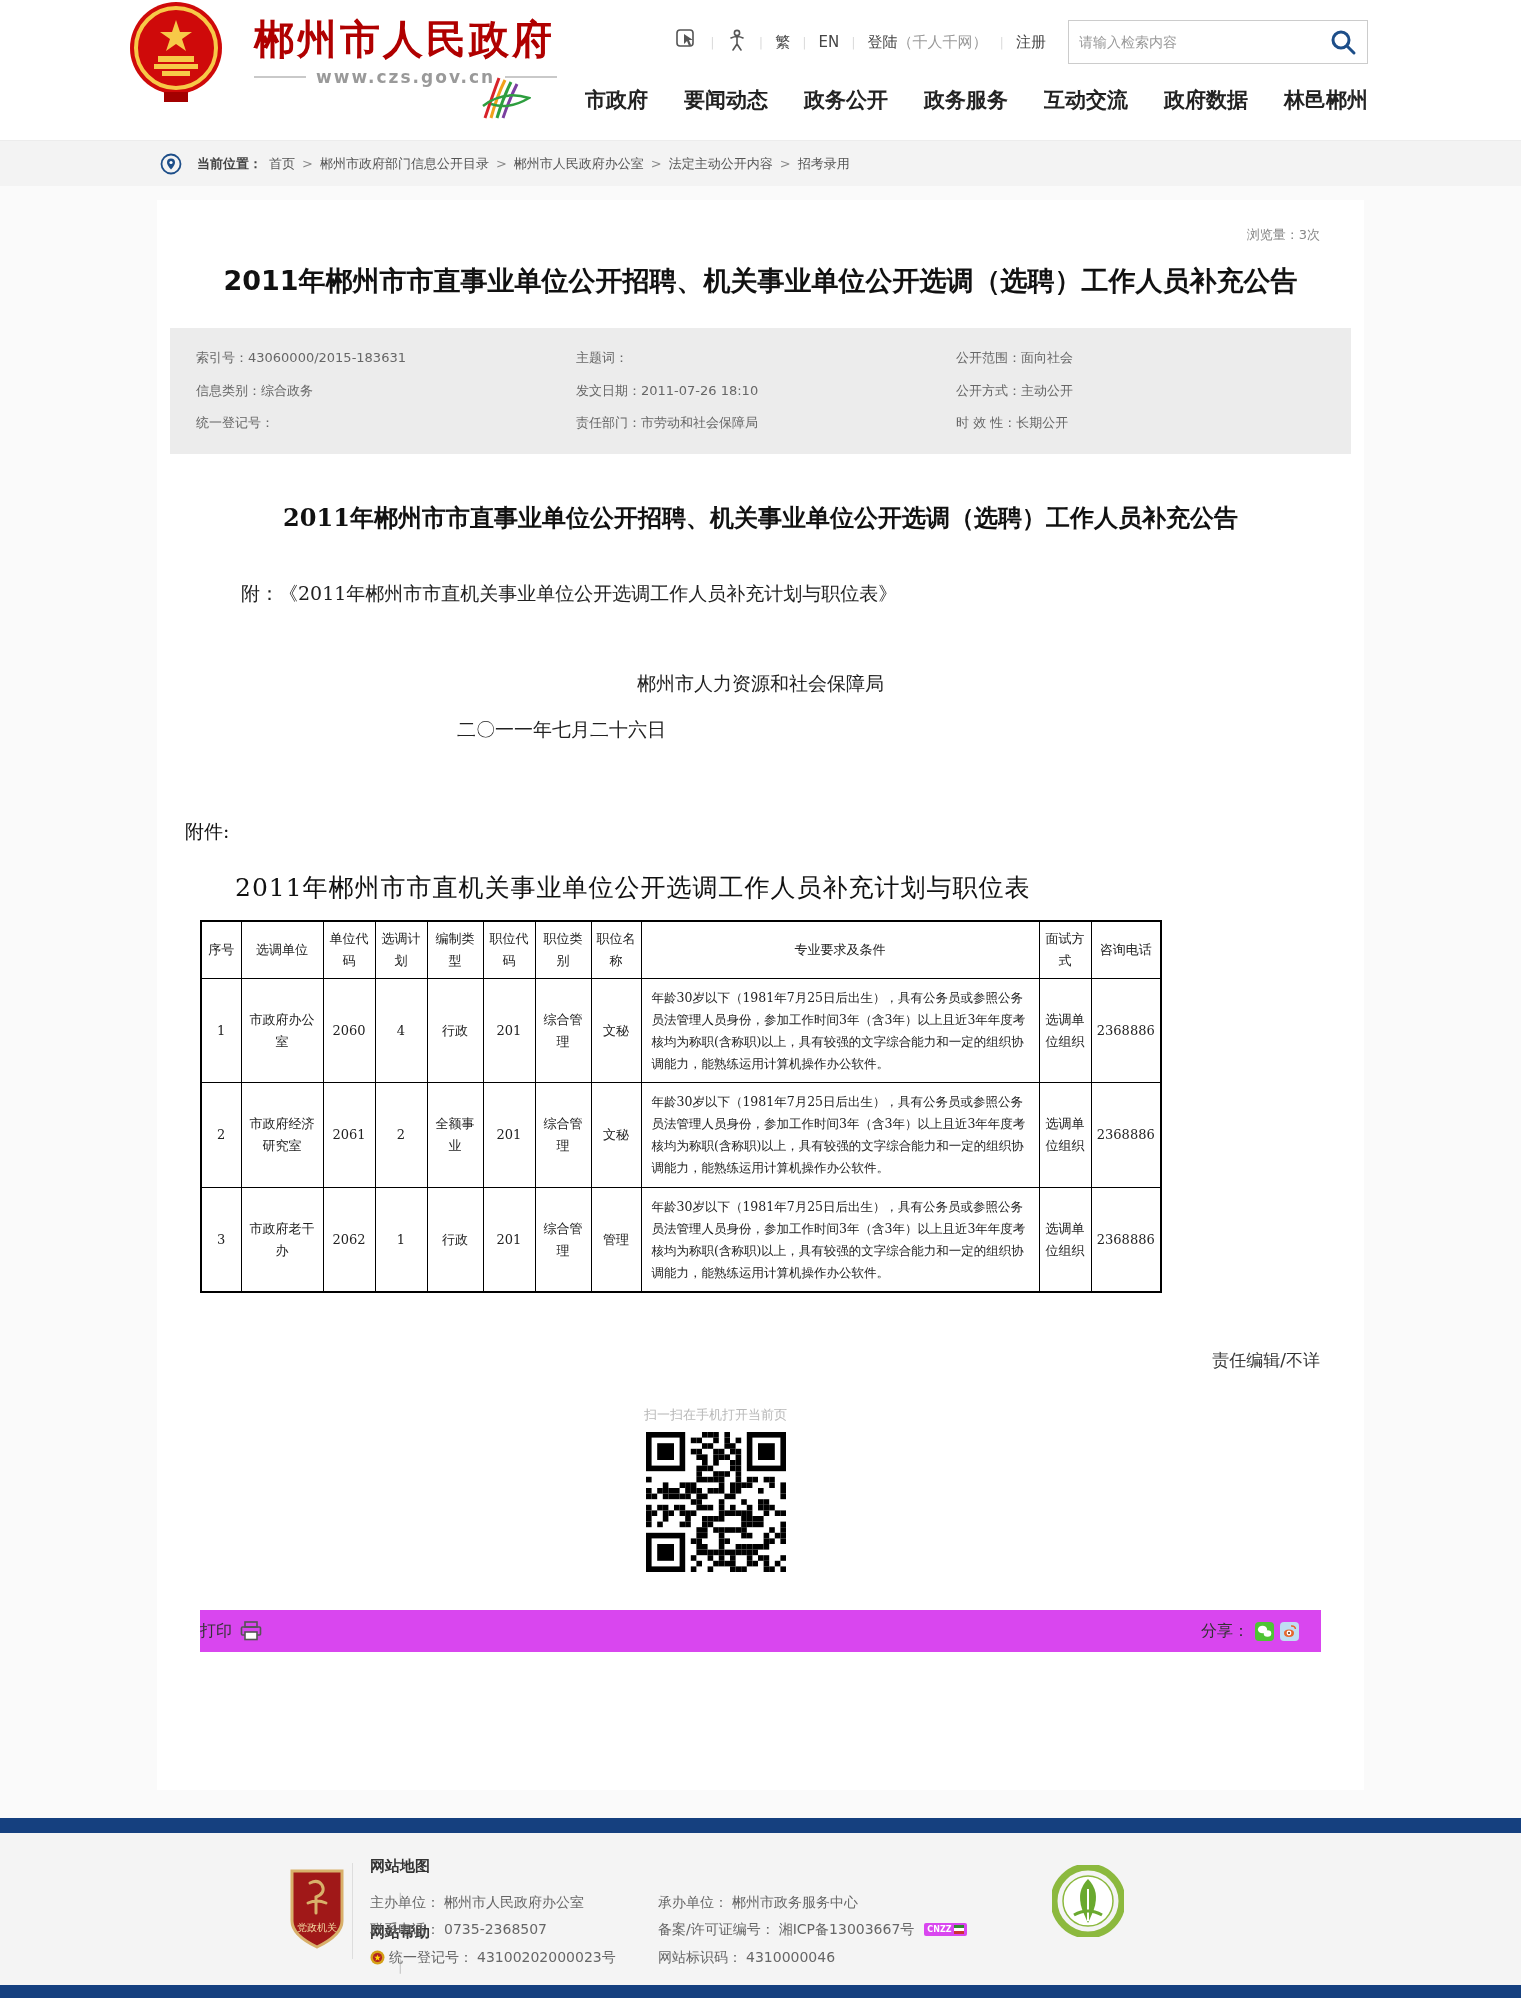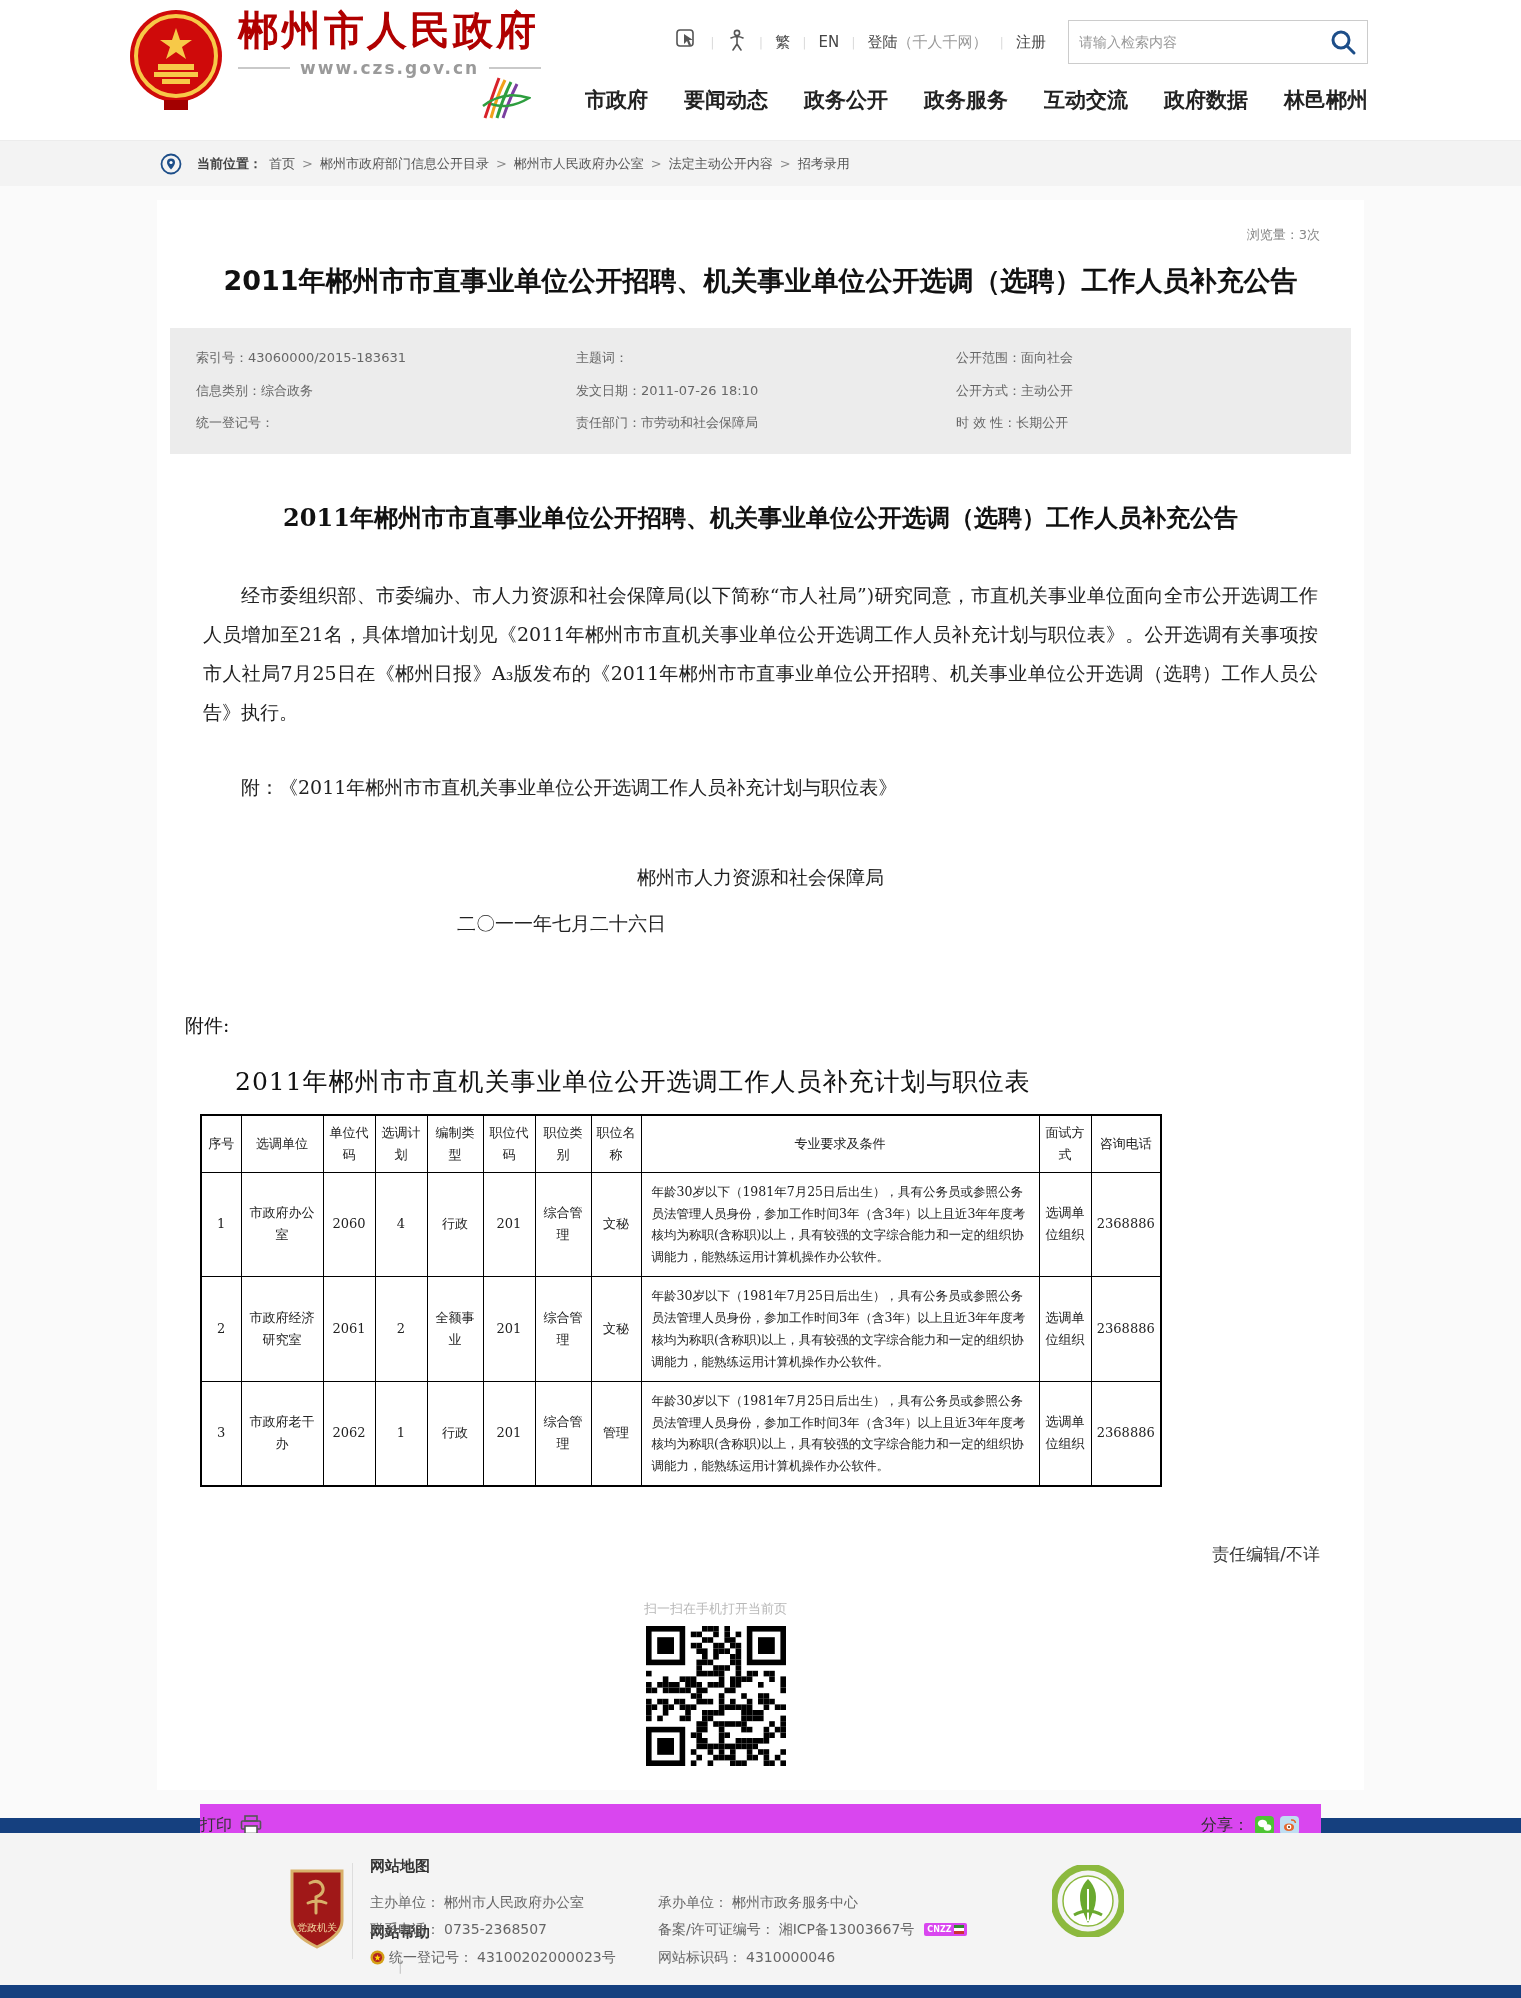--- a/index.html
+++ b/index.html
@@ -1,21 +1,21 @@
 <!DOCTYPE html>
 <html><head>
 <meta charset="utf-8">
 <style>
   * { box-sizing: border-box; margin: 0; padding: 0; }
   body { width: 1521px; font-family: "DejaVu Sans", "Liberation Sans", sans-serif; background: #fafafa; color: #333; }
   .page { position: relative; width: 1521px; height: 1998px; background: #fafafa; overflow: hidden; }
 
   
   .header { position: relative; height: 140px; background: #fff; }
-  .logo { position: absolute; left: 128px; top: 8px; display: flex; gap: 14px; cursor: pointer; }
+  .logo { position: absolute; left: 128px; top: 0; display: flex; align-items: center; gap: 30px; cursor: pointer; }
   .sitename { color: #b00000; font-size: 40px; font-weight: bold; letter-spacing: 3px; line-height: 1.1; }
   .siteurl { display: flex; align-items: center; gap: 10px; color: #9a9a9a; font-weight: bold; font-size: 17px; letter-spacing: 2px; margin-top: 6px; justify-content: center; }
   .siteurl .dash { flex: 1; height: 2px; background: #c9c9c9; min-width: 52px; }
 
   .toolbar { position: absolute; top: 22px; right: 475px; display: flex; align-items: center; gap: 12px; font-size: 15px; color: #444; height: 40px; }
   .toolbar .tsep { color: #ddd; font-size: 13px; }
   .toolbar .titem { cursor: pointer; white-space: nowrap; }
   .toolbar .muted { color: #999; }
 
   .searchbox { position: absolute; top: 20px; right: 153px; width: 300px; height: 44px; border: 1px solid #ccc; background: #fff; display: flex; align-items: center; }
@@ -192,21 +192,20 @@
       <div><span>信息类别：</span><span>综合政务</span></div>
       <div><span>发文日期：</span><span>2011-07-26 18:10</span></div>
       <div><span>公开方式：</span><span>主动公开</span></div>
       <div><span>统一登记号：</span><span></span></div>
       <div><span>责任部门：</span><span>市劳动和社会保障局</span></div>
       <div><span>时 效 性：</span><span>长期公开</span></div>
     </div>
 
     <div class="article">
       <h2 class="body-title">2011年郴州市市直事业单位公开招聘、机关事业单位公开选调（选聘）工作人员补充公告</h2>
-      <p class="para">经市委组织部、市委编办、市人力资源和社会保障局(以下简称“市人社局”)研究同意，市直机关事业单位面向全市公开选调工作人员增加至21名，具体增加计划见《2011年郴州市市直机关事业单位公开选调工作人员补充计划与职位表》。公开选调有关事项按市人社局7月25日在《郴州日报》A₃版发布的《2011年郴州市市直事业单位公开招聘、机关事业单位公开选调（选聘）工作人员公告》执行。</p>
       <p class="attach-line">附：《2011年郴州市市直机关事业单位公开选调工作人员补充计划与职位表》</p>
       <div class="signer">郴州市人力资源和社会保障局</div>
       <div class="sign-date">二〇一一年七月二十六日</div>
 
       <div class="attach-label">附件:</div>
       <div class="table-title">2011年郴州市市直机关事业单位公开选调工作人员补充计划与职位表</div>
 
       <table class="jobs">
         <colgroup>
           <col style="width:40px">

